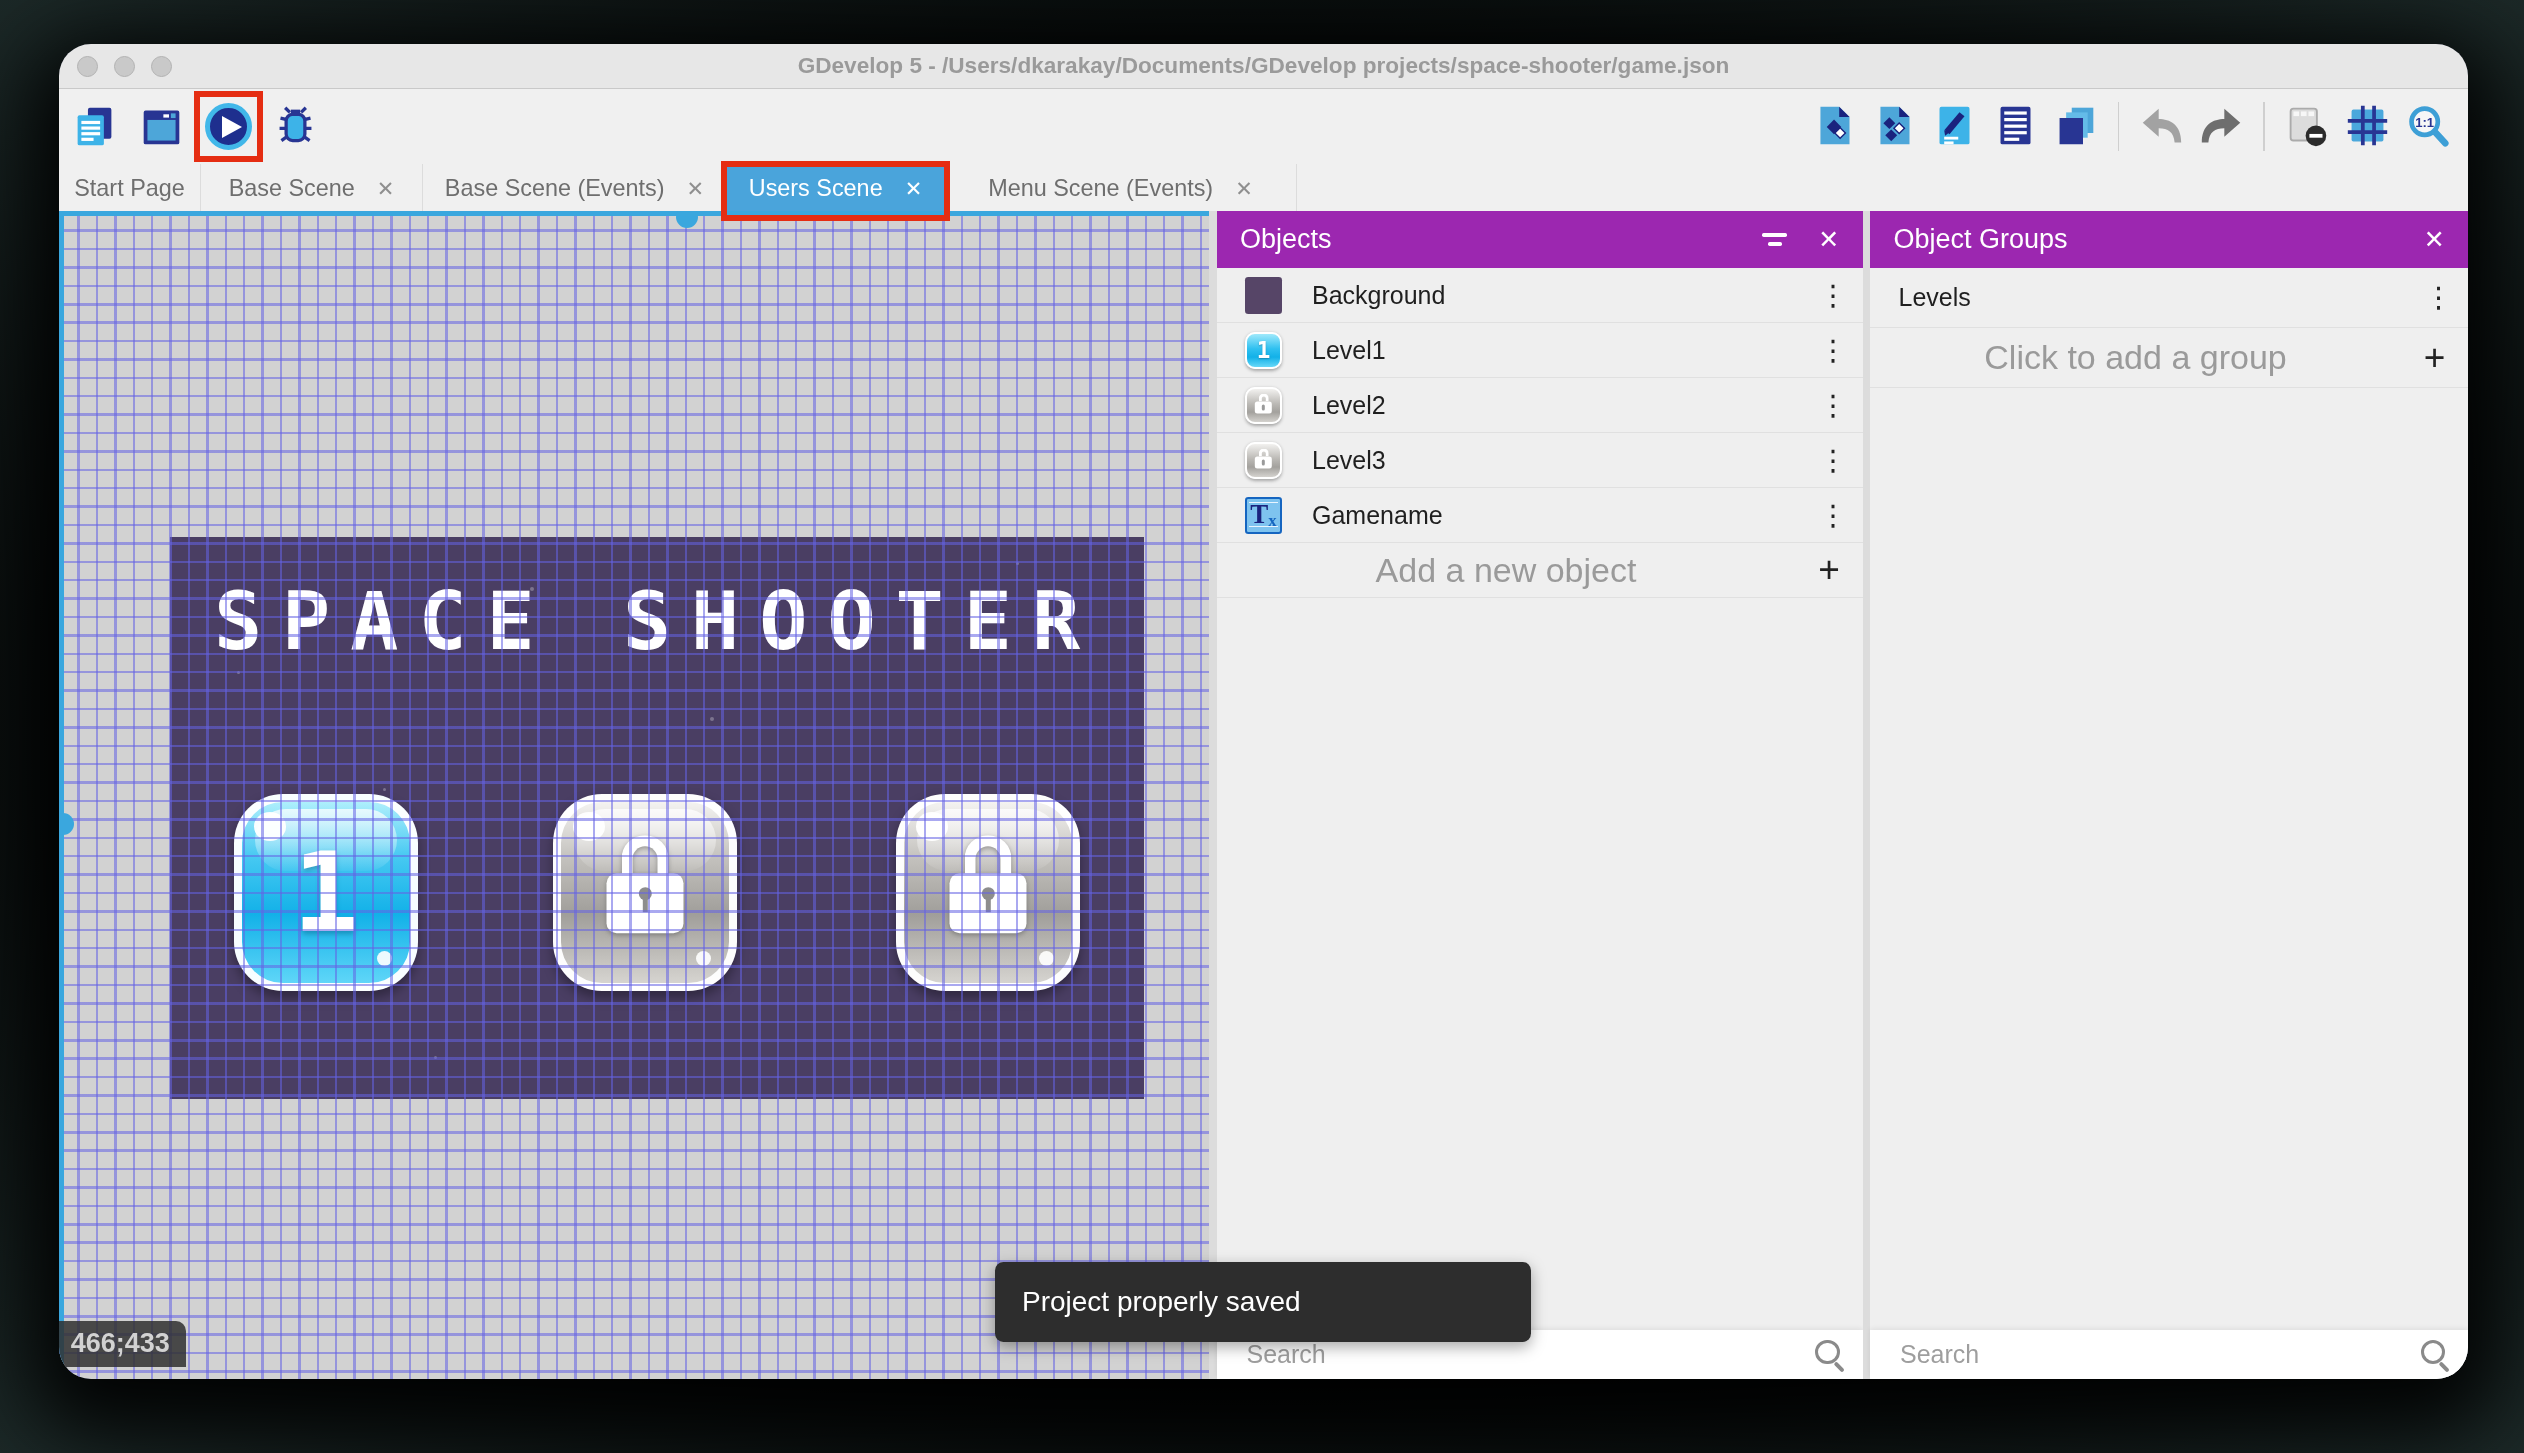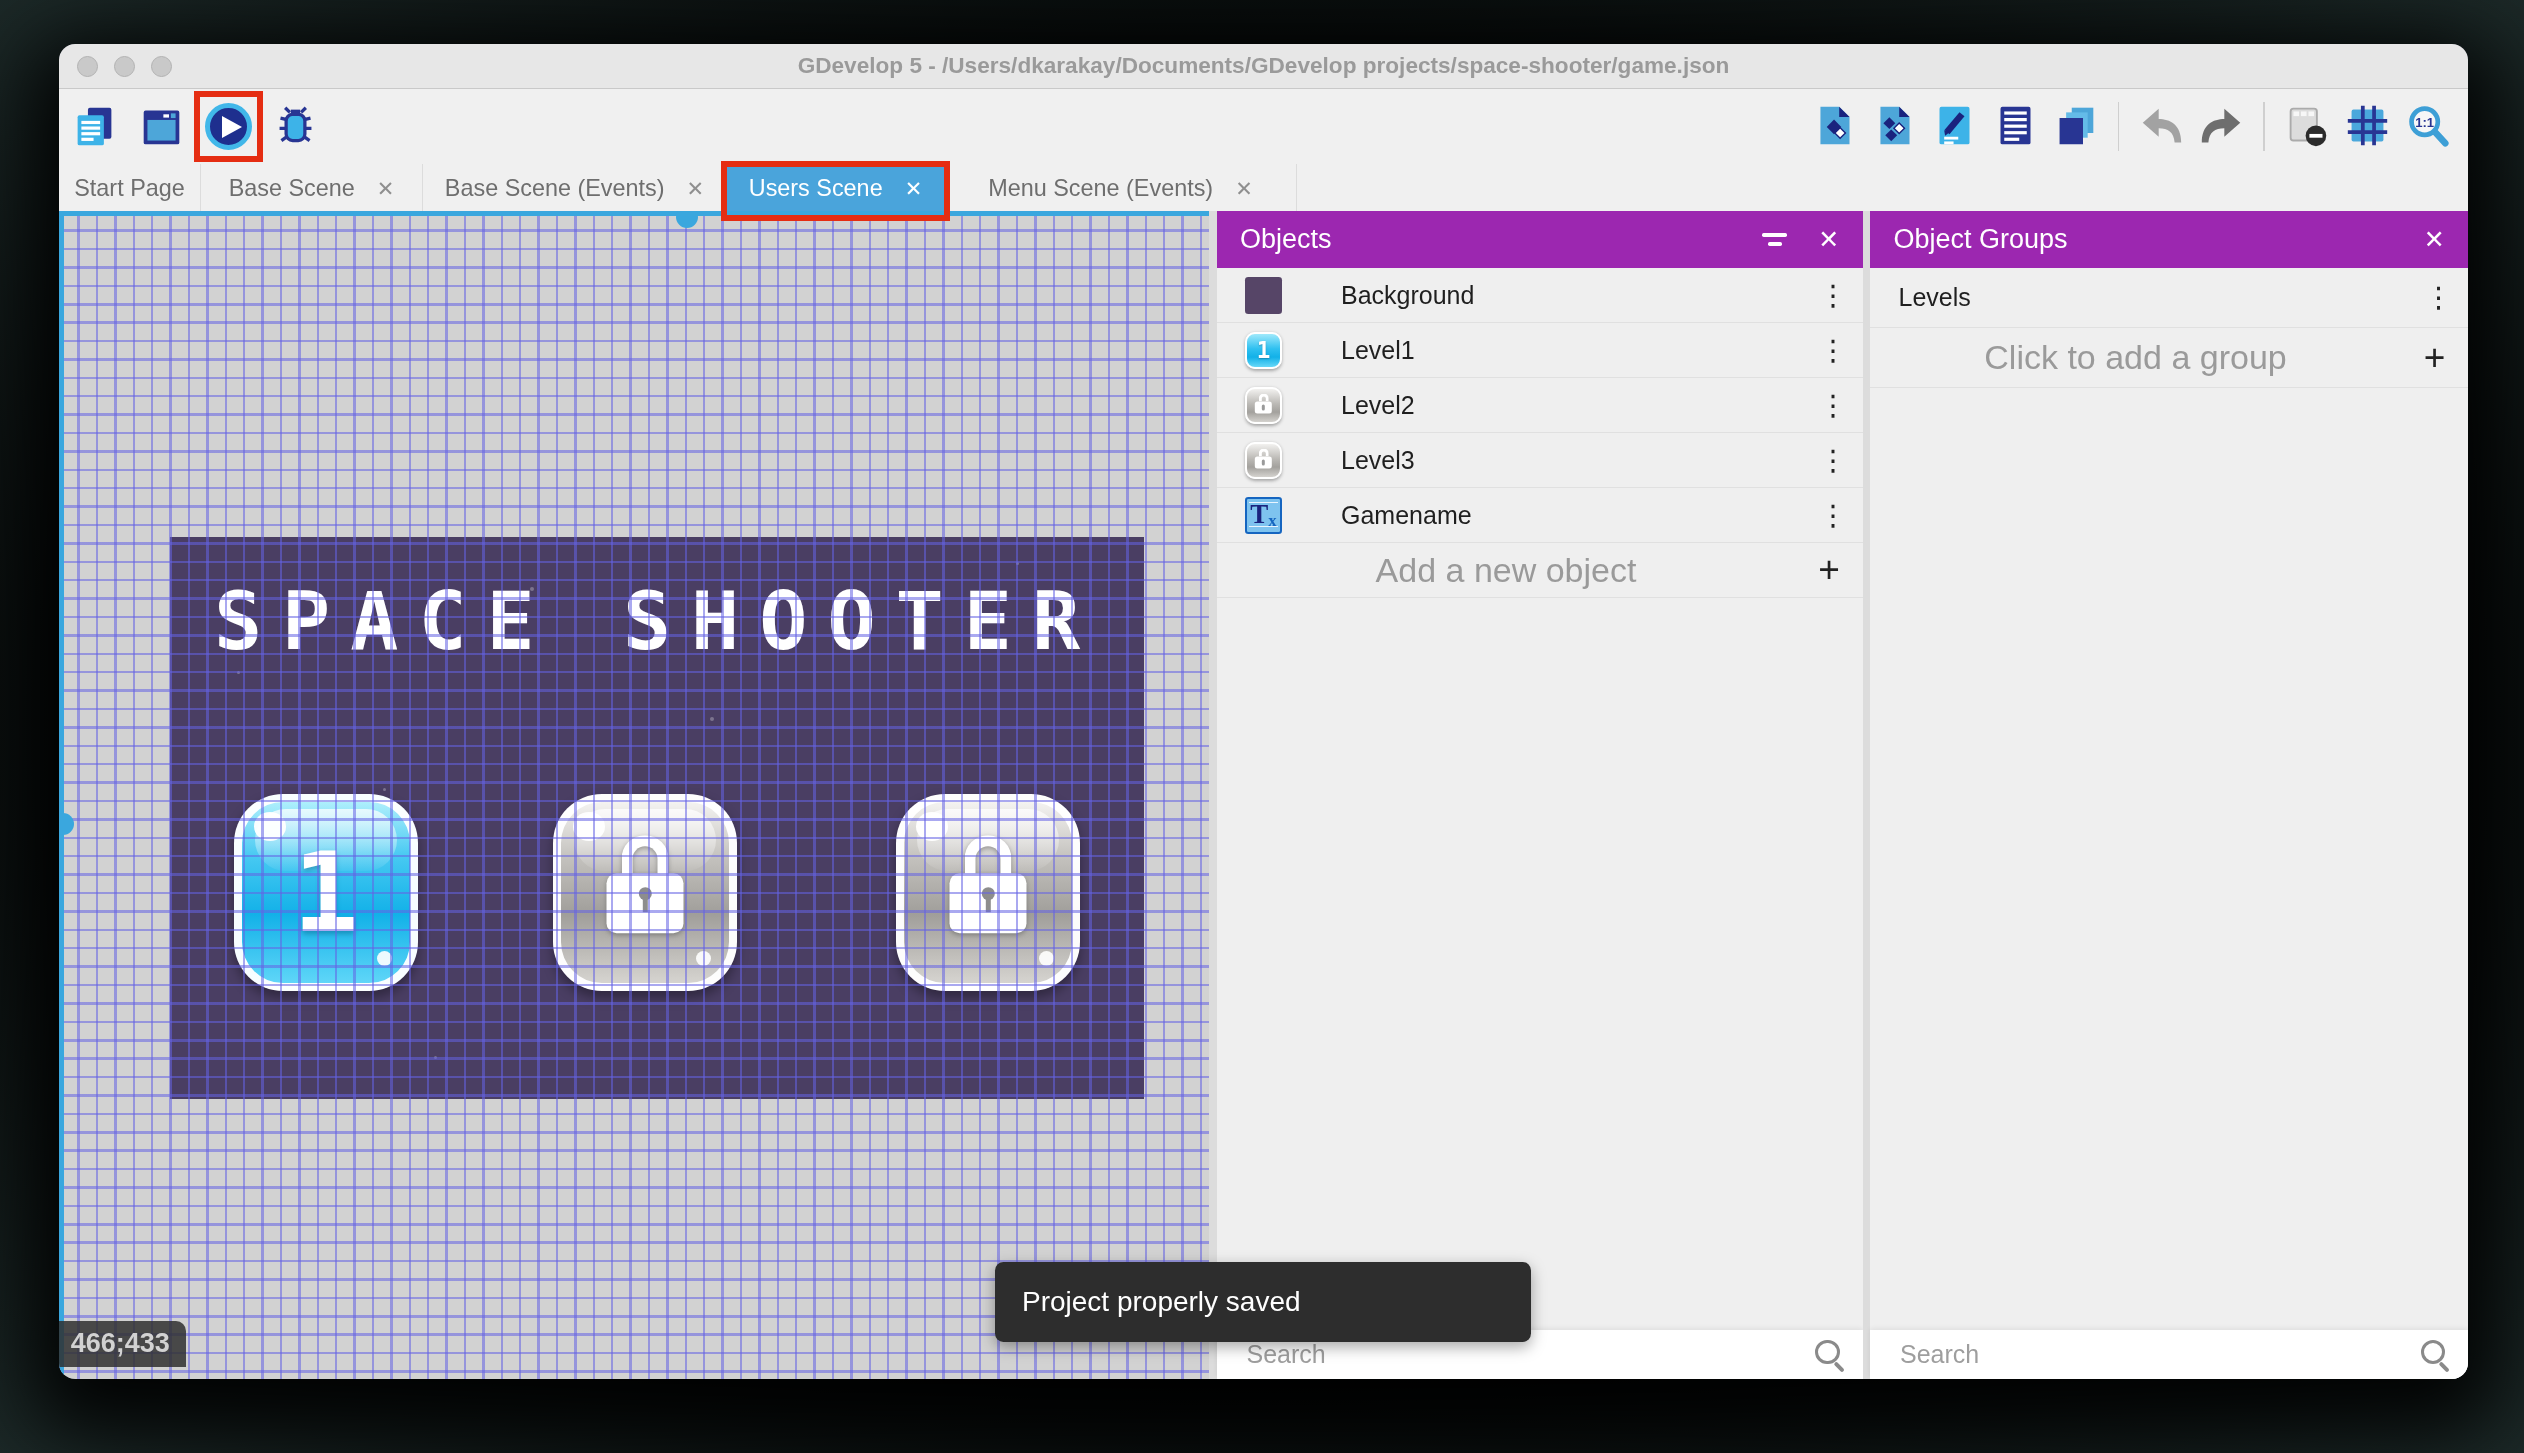--- a/index.html
+++ b/index.html
@@ -4,21 +4,21 @@
 <style>
   html,body{margin:0;padding:0}
   body{
     width:2525px;height:1453px;overflow:hidden;
     background:radial-gradient(ellipse at center,#000 55%,#2e4341 130%);
     font-family:"Liberation Sans",sans-serif;
     -webkit-font-smoothing:antialiased;
   }
   .window{
     position:absolute;left:59px;top:44px;width:2409px;height:1335px;
-    background:#0f172a;border-radius:16px;overflow:hidden;
+    background:#0f172a;border-radius:32px;overflow:hidden;
     box-shadow:0 25px 75px 25px rgba(0,0,0,.9);
   }
   
   .titlebar{position:relative;height:44px;background:#e7e7e7;border-bottom:0.8px solid #c9c9c9}
   .lights{position:absolute;left:18.4px;top:11.7px;display:flex;gap:16px}
   .light{width:19px;height:19px;border-radius:50%;background:#c9c9c9;border:0.8px solid #b2b2b2}
   .wtitle{position:absolute;left:0;right:0;top:0;height:44px;line-height:44px;text-align:center;
     color:#9a9a9a;font-size:22.6px;font-weight:bold;white-space:nowrap}
   
   .toolbar{position:relative;height:75px;background:#f0f0f0;display:flex;align-items:center;justify-content:space-between}
@@ -87,21 +87,21 @@
   .phead{height:57px;background:var(--accent,#9c27b0);display:flex;align-items:center;color:#fff}
   .phead .ptitle{font-size:27px;padding-left:23.4px;flex:1}
   .phead .hicon{width:54px;display:flex;align-items:center;justify-content:center}
   .filter-glyph{display:flex;flex-direction:column;align-items:center;gap:5.9px}
   .filter-glyph i{display:block;height:3.3px;background:#fff;border-radius:1.7px}
   .filter-glyph i:nth-child(1){width:25px}
   .filter-glyph i:nth-child(2){width:13.4px}
   .phead .x{font-size:25px;color:#fff;padding-right:6.7px}
   .prow{height:54px;display:flex;align-items:center;border-bottom:1.7px solid #e0e0e0;position:relative}
   .prow .thumb{width:37px;height:37px;margin-left:28.5px;flex:none}
-  .prow .rlabel{font-size:25px;color:#1f1f1f;margin-left:59px;flex:1}
+  .prow .rlabel{font-size:25px;color:#1f1f1f;margin-left:30px;flex:1}
   .prow .rlabel.noicon{margin-left:28.5px}
   .kebab{width:59px;text-align:center;font-size:28.5px;color:#222;letter-spacing:0}
   .addrow{height:54px;display:flex;align-items:center;border-bottom:1.7px solid #e0e0e0}
   .addrow .alabel{flex:1;text-align:center;font-size:34px;color:#9a9a9a}
   .addrow .plus{width:67px;text-align:center;font-size:37px;color:#222;font-weight:normal}
   .pspacer{flex:1}
   .searchbar{height:49px;background:#fff;display:flex;align-items:center;box-shadow:0 -1.7px 5px rgba(0,0,0,.07)}
   .searchbar input{flex:1;border:none;outline:none;font-size:25px;color:#444;padding-left:30px;background:transparent;font-family:inherit}
   .searchbar input::placeholder{color:#9e9e9e}
   .mag{width:59px;position:relative;height:49px;flex:none}

